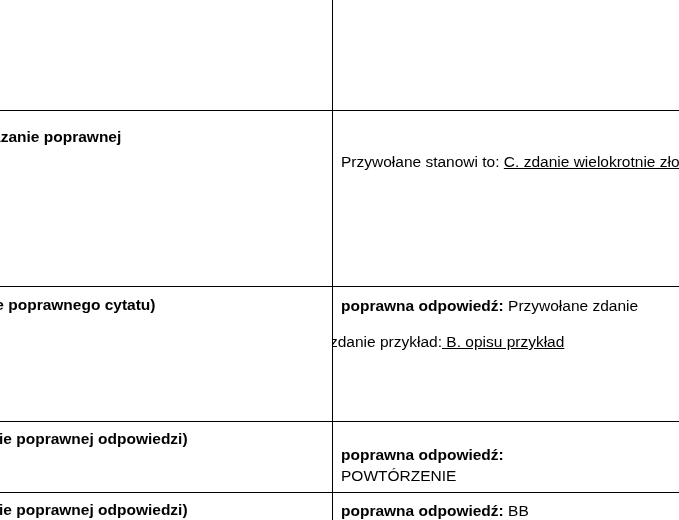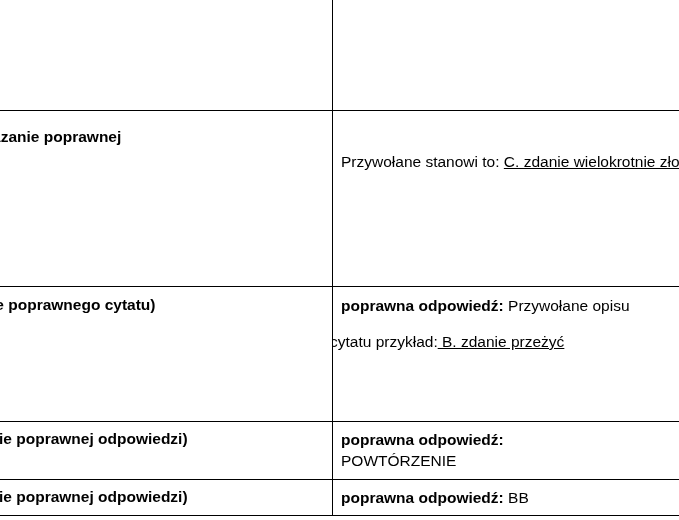--- a/index.html
+++ b/index.html
@@ -58,20 +58,21 @@
     white-space: nowrap;
   }
 
   .answer-text {
     font-size: 15.5px;
     line-height: 1.42;
   }
 
   .answer-text .lead {
     font-weight: bold;
+    margin-top: 15px;
   }
 
   .underlined {
     text-decoration: underline;
   }
 
   
   .row-sentence .cell-inner { padding-top: 16px; }
   .row-sentence .answer-choice {
     margin-top: 24px;
@@ -144,24 +145,24 @@
       <tr class="row-quote-type h-qtype">
         <td>
           <div class="cell-inner">
             <div class="criteria-text">t 1 (za wskazanie poprawnego cytatu)</div>
           </div>
         </td>
         <td>
           <div class="cell-inner">
             <div class="answer-text">
               <div class="line-1">
-                <span class="lead">poprawna odpowiedź:</span><span> Przywołane opisu</span>
+                <span class="lead">poprawna odpowiedź:</span><span> Przywołane zdanie</span>
               </div>
               <div class="line-2">
-                <span>cytatu przykład:</span><span class="underlined"> B. zdanie przeżyć</span>
+                <span>zdanie przykład:</span><span class="underlined"> B. opisu przykład</span>
               </div>
             </div>
           </div>
         </td>
       </tr>
 
       <tr class="row-repetition h-rep">
         <td>
           <div class="cell-inner">
             <div class="criteria-text">t 1 (za wskazanie poprawnej odpowiedzi)</div>

